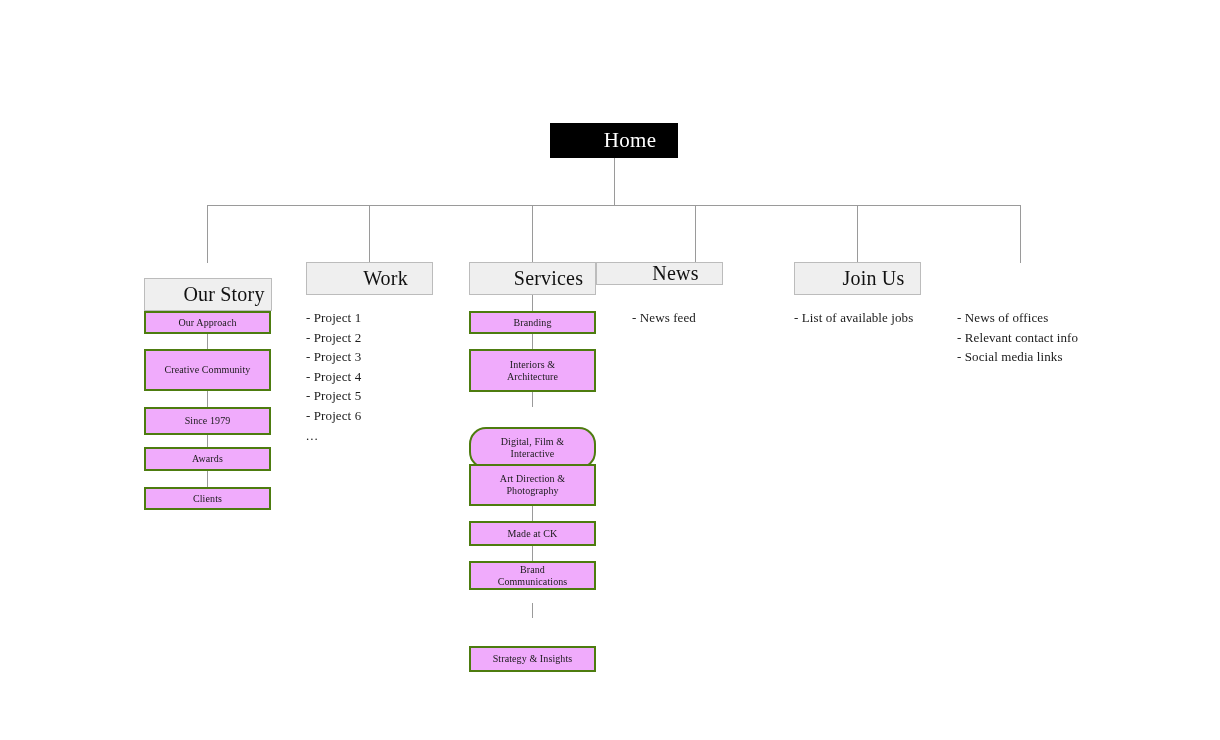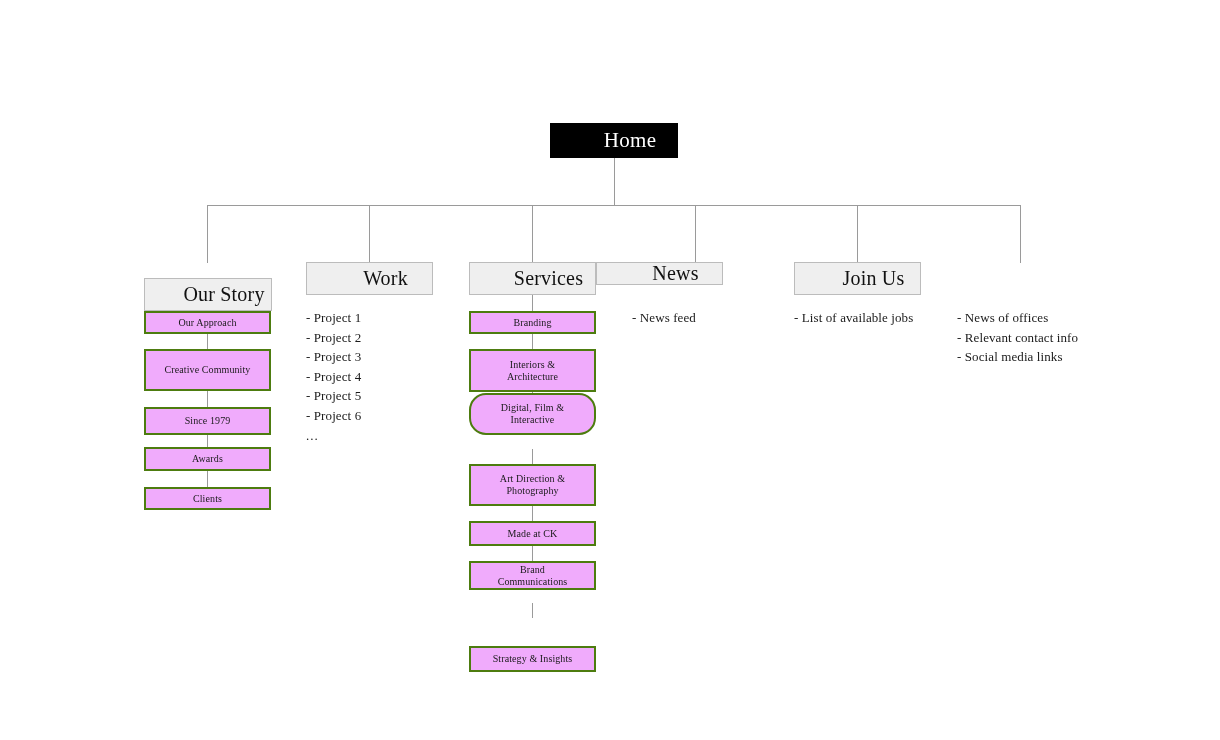--- a/index.html
+++ b/index.html
@@ -173,21 +173,21 @@
   </div>
 
   <div class="node node-leaf" style="left:469px; top:311px; width:127px; height:23px;">
     <span>Branding</span>
   </div>
 
   <div class="node node-leaf" style="left:469px; top:349px; width:127px; height:43px;">
     <span style="display:block; max-width:84px;">Interiors &amp; Architecture</span>
   </div>
 
-  <div class="node node-leaf" style="left:469px; top:393px; width:127px; height:42px;border-radius:17px;">
+  <div class="node node-leaf" style="left:469px; top:427px; width:127px; height:42px;border-radius:17px;">
     <span style="display:block; max-width:100px;">Digital, Film &amp; Interactive</span>
   </div>
 
   <div class="node node-leaf" style="left:469px; top:464px; width:127px; height:42px;">
     <span style="display:block; max-width:110px;">Art Direction &amp; Photography</span>
   </div>
 
   <div class="node node-leaf" style="left:469px; top:521px; width:127px; height:25px;text-align:right;">
     <span>Made at CK</span>
   </div>

